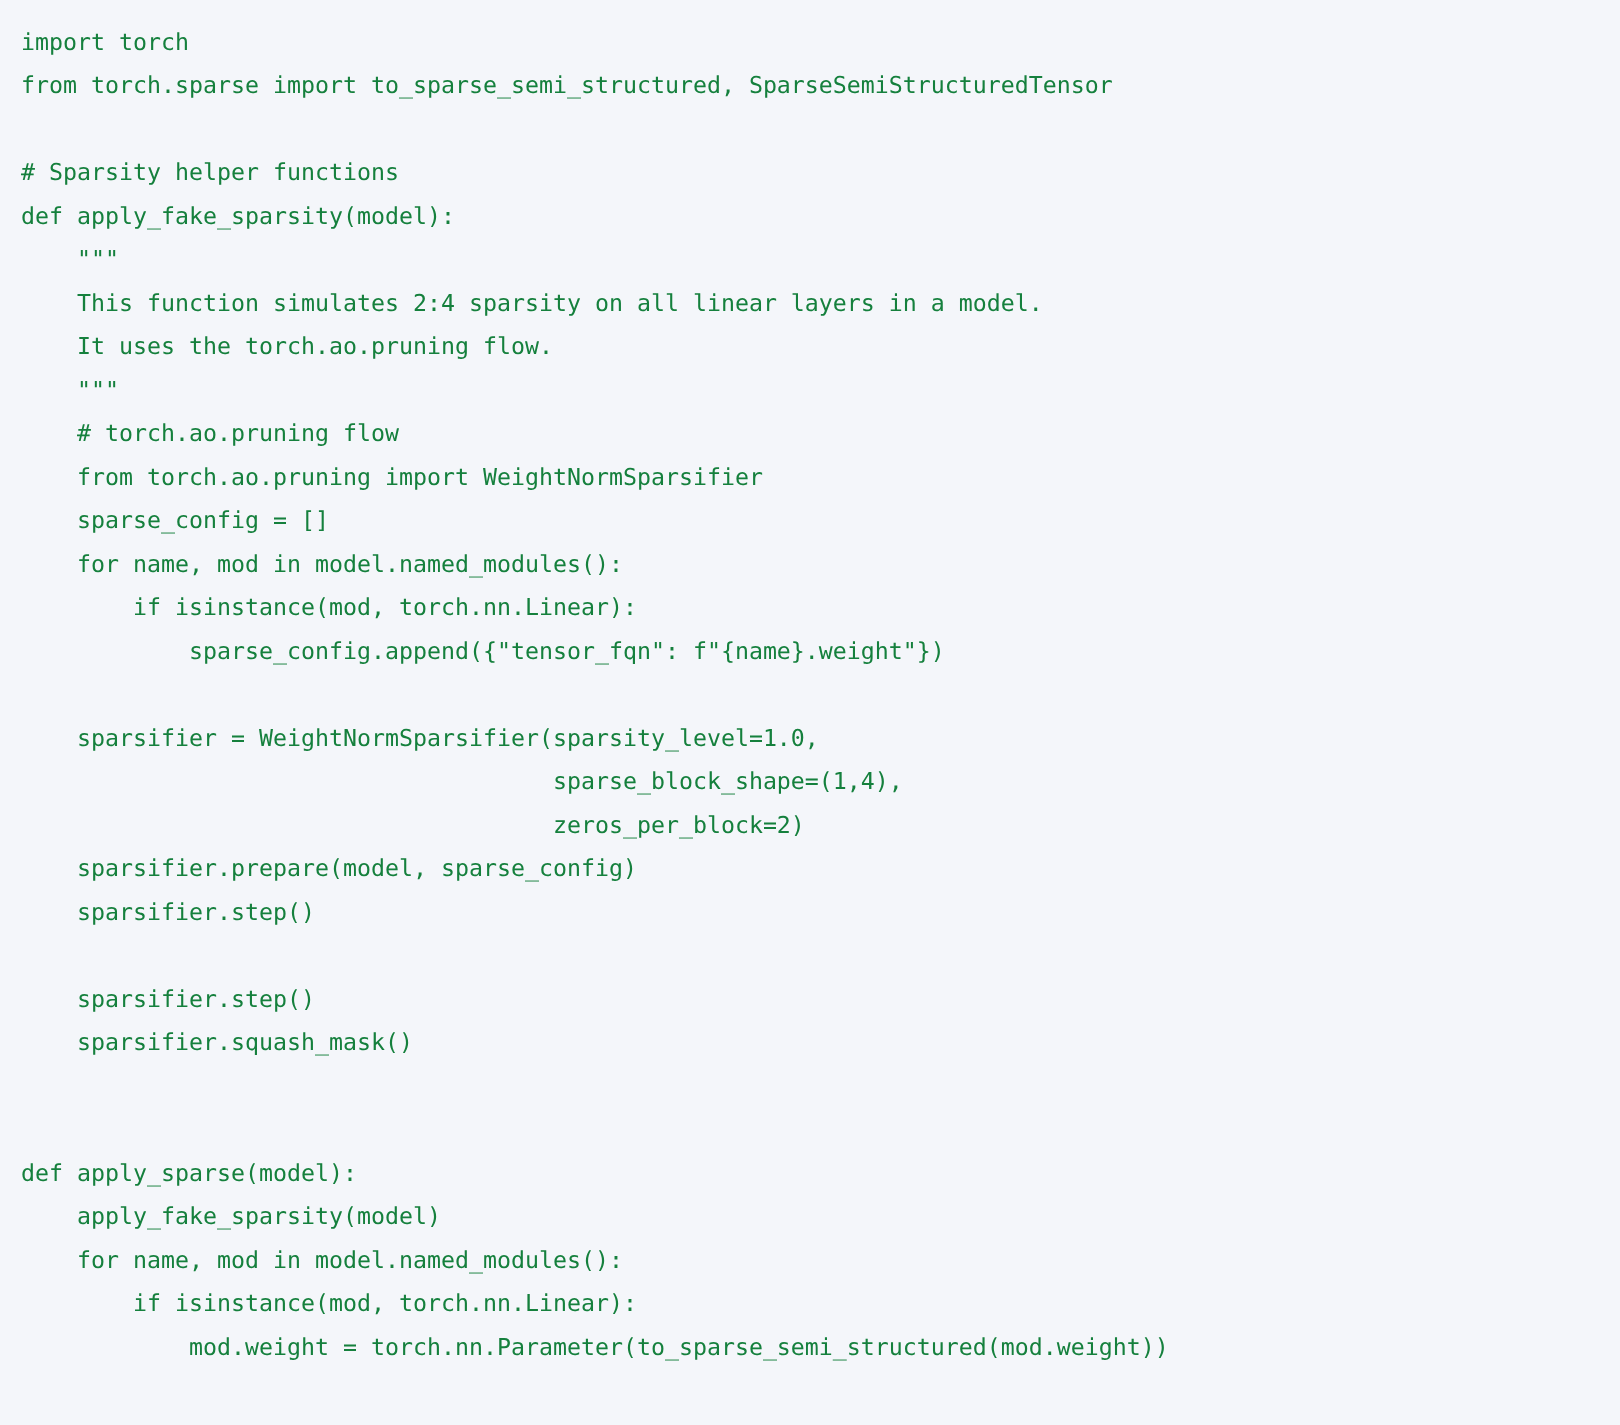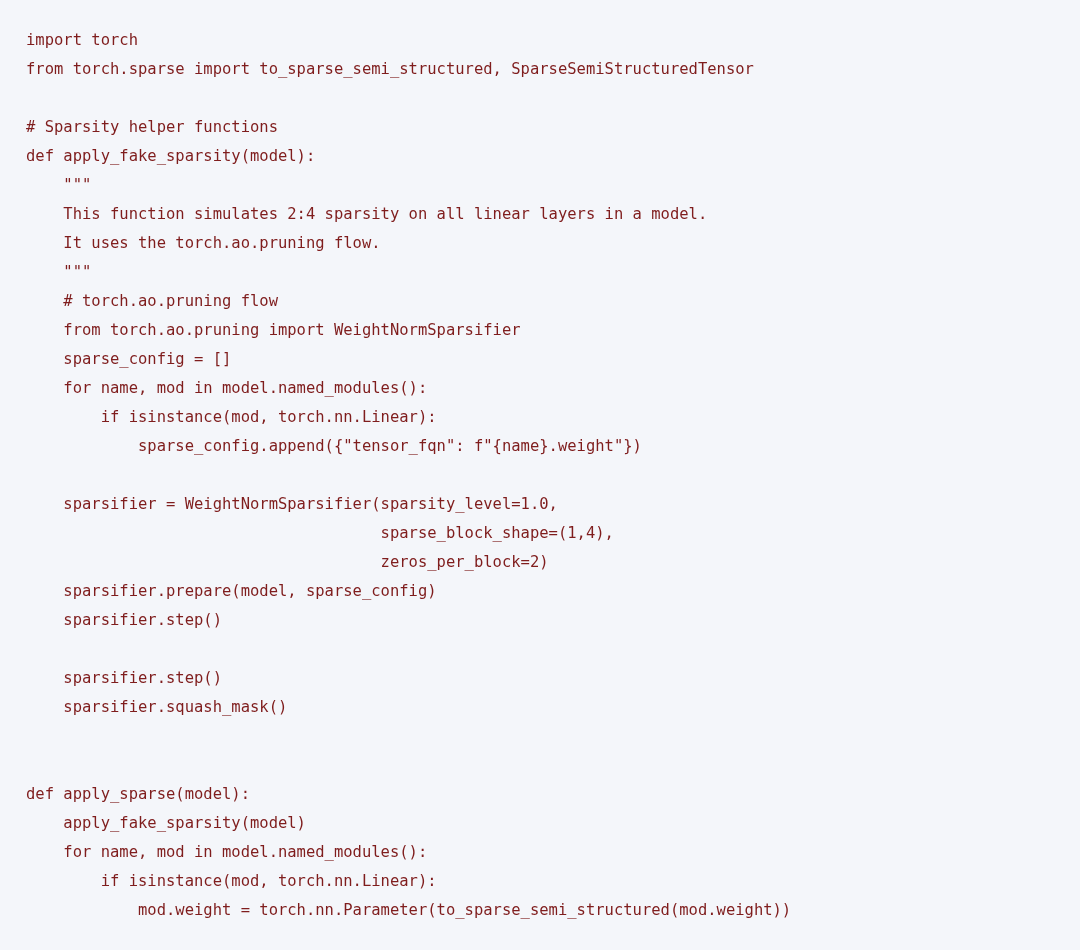--- a/index.html
+++ b/index.html
@@ -4,26 +4,26 @@
 <style>
   body {
     margin: 0;
     padding: 0;
     background: #f4f6fa;
     width: 1080px;
     height: 950px;
     overflow: hidden;
   }
   pre.code-block {
-    margin: 12px;
+    margin: 0;
     padding: 14px 14px;
     font-family: ui-monospace, "SF Mono", "Cascadia Code", Menlo, Consolas, "DejaVu Sans Mono", monospace;
     font-size: 15.5px;
     line-height: 1.87;
-    color: #7f1d1d;
+    color: #15803d;
     white-space: pre;
     background: #f4f6fa;
   }
 </style>
 </head>
 <body>
 
 <pre class="code-block"><code>import torch
 from torch.sparse import to_sparse_semi_structured, SparseSemiStructuredTensor
 

